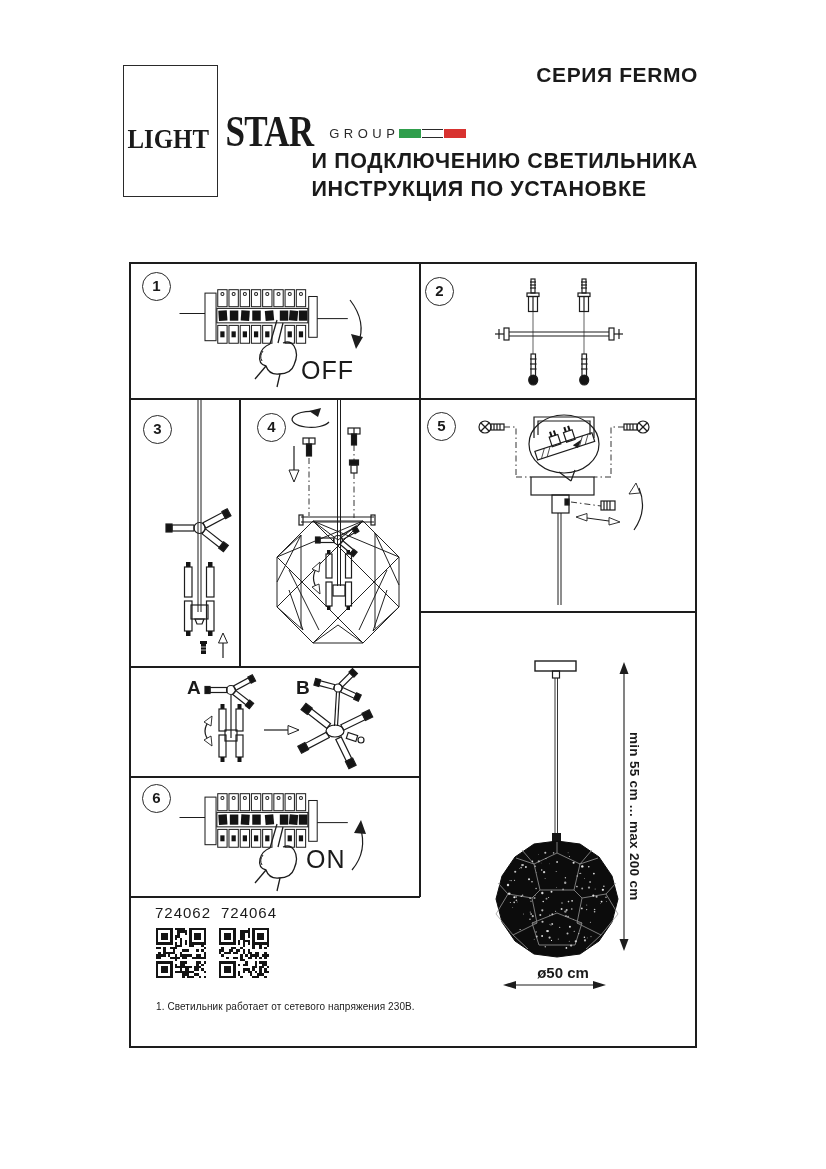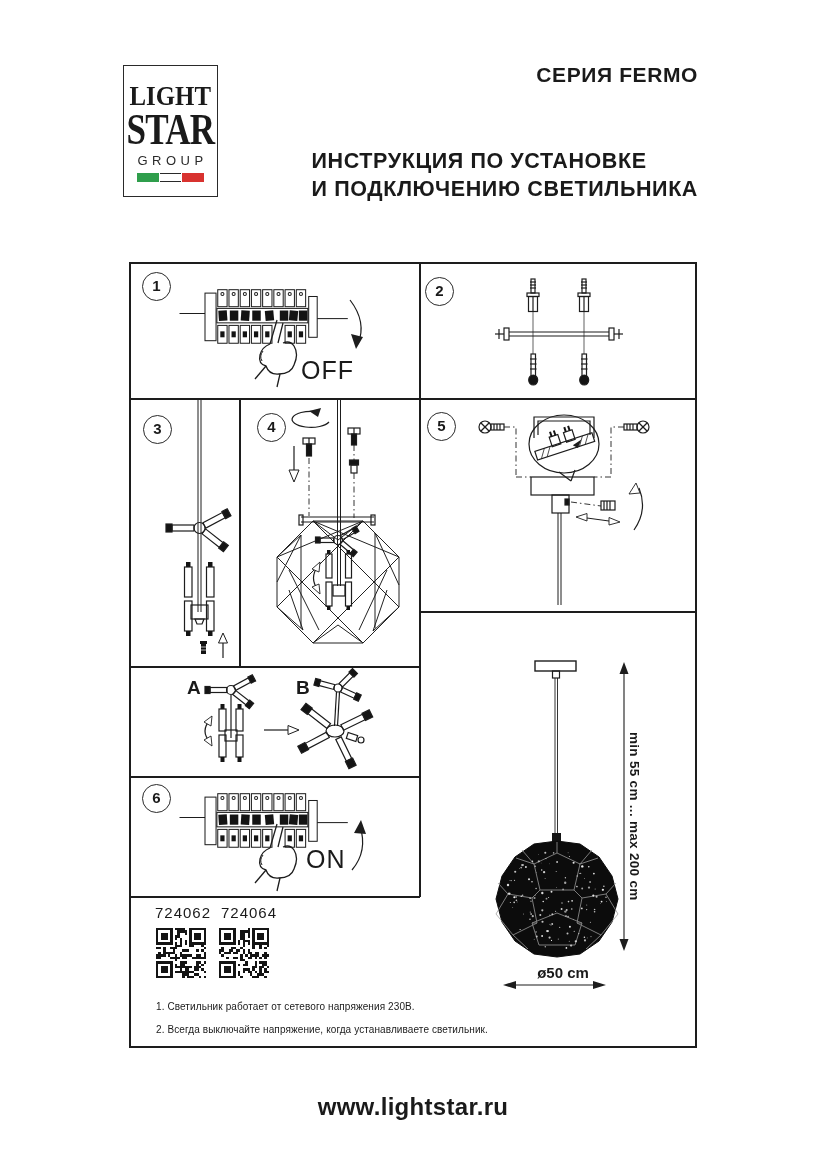--- a/index.html
+++ b/index.html
@@ -2,21 +2,21 @@
 <html><head>
 <meta charset="utf-8">
 <style>
   html,body{margin:0;padding:0;background:#e8e8e8;}
   .page{position:relative;width:826px;height:1169px;background:#ffffff;margin:0 auto;
         font-family:"Liberation Sans",sans-serif;color:#1a1a1a;overflow:hidden;}
   .abs{position:absolute;}
 
   
   .logo-box{left:123px;top:65px;width:95px;height:132px;border:1.5px solid #2a2a2a;
-            display:flex;flex-direction:column;align-items:center;box-sizing:border-box;}
+            display:flex;flex-direction:row;align-items:center;box-sizing:border-box;}
   .logo-l1{font-family:"Liberation Serif",serif;font-weight:700;font-size:27px;line-height:27px;
            margin-top:17px;transform:scaleX(.92);letter-spacing:0;}
   .logo-l2{font-family:"Liberation Serif",serif;font-weight:700;font-size:45px;line-height:38px;
            transform:scaleX(.78);letter-spacing:-1px;}
   .logo-l3{font-size:13px;font-weight:400;letter-spacing:4.5px;margin-top:5px;padding-left:4px;color:#2a2a2a;}
   .flag{display:flex;margin-top:5px;height:9px;width:68px;}
   .flag div{height:100%;}
   .flag .fw{border-top:1.2px solid #2a2a2a;border-bottom:1.2px solid #2a2a2a;box-sizing:border-box;}
 
   .hdr{right:128px;font-weight:700;letter-spacing:.6px;font-size:21px;line-height:26px;}
@@ -58,22 +58,22 @@
       <div class="fw" style="width: 21px; background: rgb(255, 255, 255);"></div>
       <div style="width:1px;"></div>
       <div style="width: 22px; background: rgb(216, 50, 47);"></div>
     </div>
   </div>
 
   <div class="abs hdr hdr-top">
     <div>СЕРИЯ FERMO</div>
   </div>
   <div class="abs hdr hdr-title">
+    <div>И ПОДКЛЮЧЕНИЮ СВЕТИЛЬНИКА</div>
     <div>ИНСТРУКЦИЯ ПО УСТАНОВКЕ</div>
-    <div>И ПОДКЛЮЧЕНИЮ СВЕТИЛЬНИКА</div>
   </div>
 
   <div class="abs frame">
 
     <div class="abs gl" style="left:288px;top:0;width:1.6px;height:633px;"></div>
     <div class="abs gl" style="left:0;top:134px;width:564px;height:1.6px;"></div>
     <div class="abs gl" style="left:108px;top:134px;width:1.6px;height:270px;"></div>
     <div class="abs gl" style="left:288px;top:347px;width:276px;height:1.6px;"></div>
     <div class="abs gl" style="left:0;top:402px;width:289px;height:1.6px;"></div>
     <div class="abs gl" style="left:0;top:512px;width:289px;height:1.6px;"></div>
@@ -1106,18 +1106,16 @@
         <polygon points="82,372 95,368 95,376" fill="#1d1d1d"></polygon>
         <polygon points="185,372 172,368 172,376" fill="#1d1d1d"></polygon>
       </g>
     </svg>
 
     <div class="abs dim-v" style="left:496px;top:468px;height:165px;">min 55 cm ... max 200 cm</div>
     <div class="abs dim-h" style="left:387px;top:700px;">ø50 cm</div>
 
     <div class="abs notes" style="left:25px;top:732px;width:470px;">
       <div>1. Светильник работает от сетевого напряжения 230В.</div>
-      <div>2. Всегда выключайте напряжение, когда устанавливаете светильник.</div>
     </div>
   </div>
 
-  <div class="abs footer">www.lightstar.ru</div>
 </div>
 
 </body></html>

